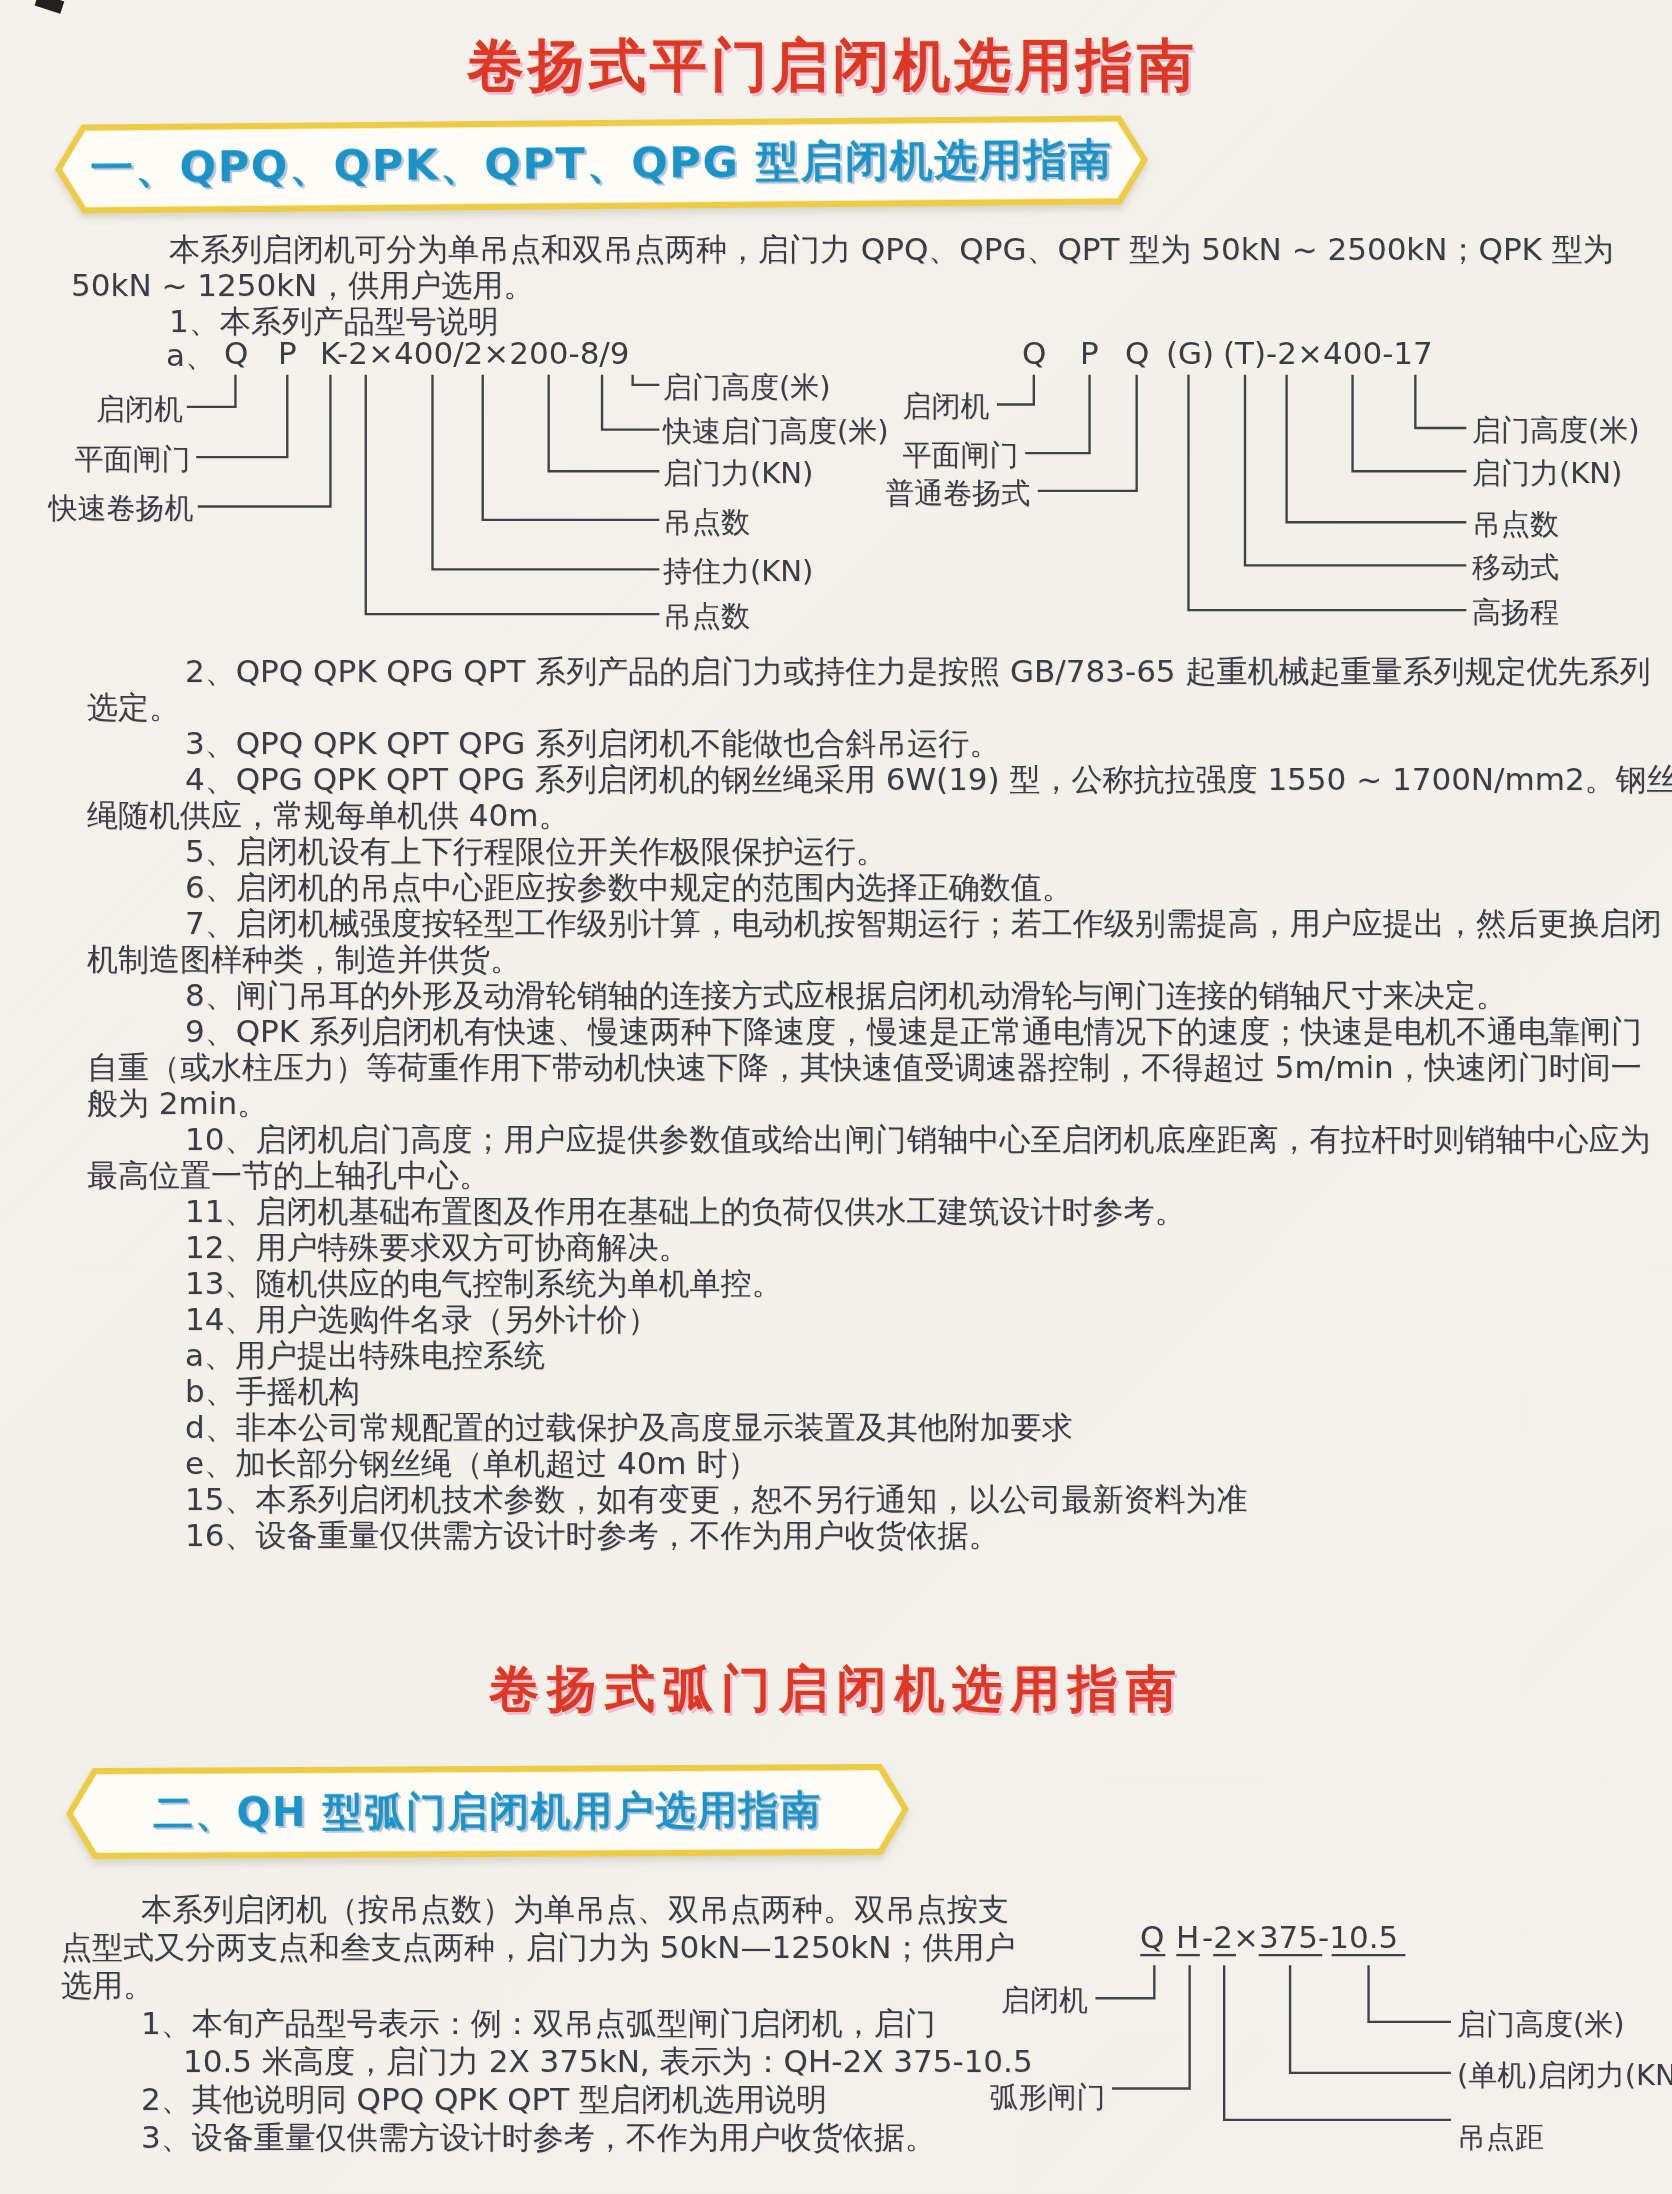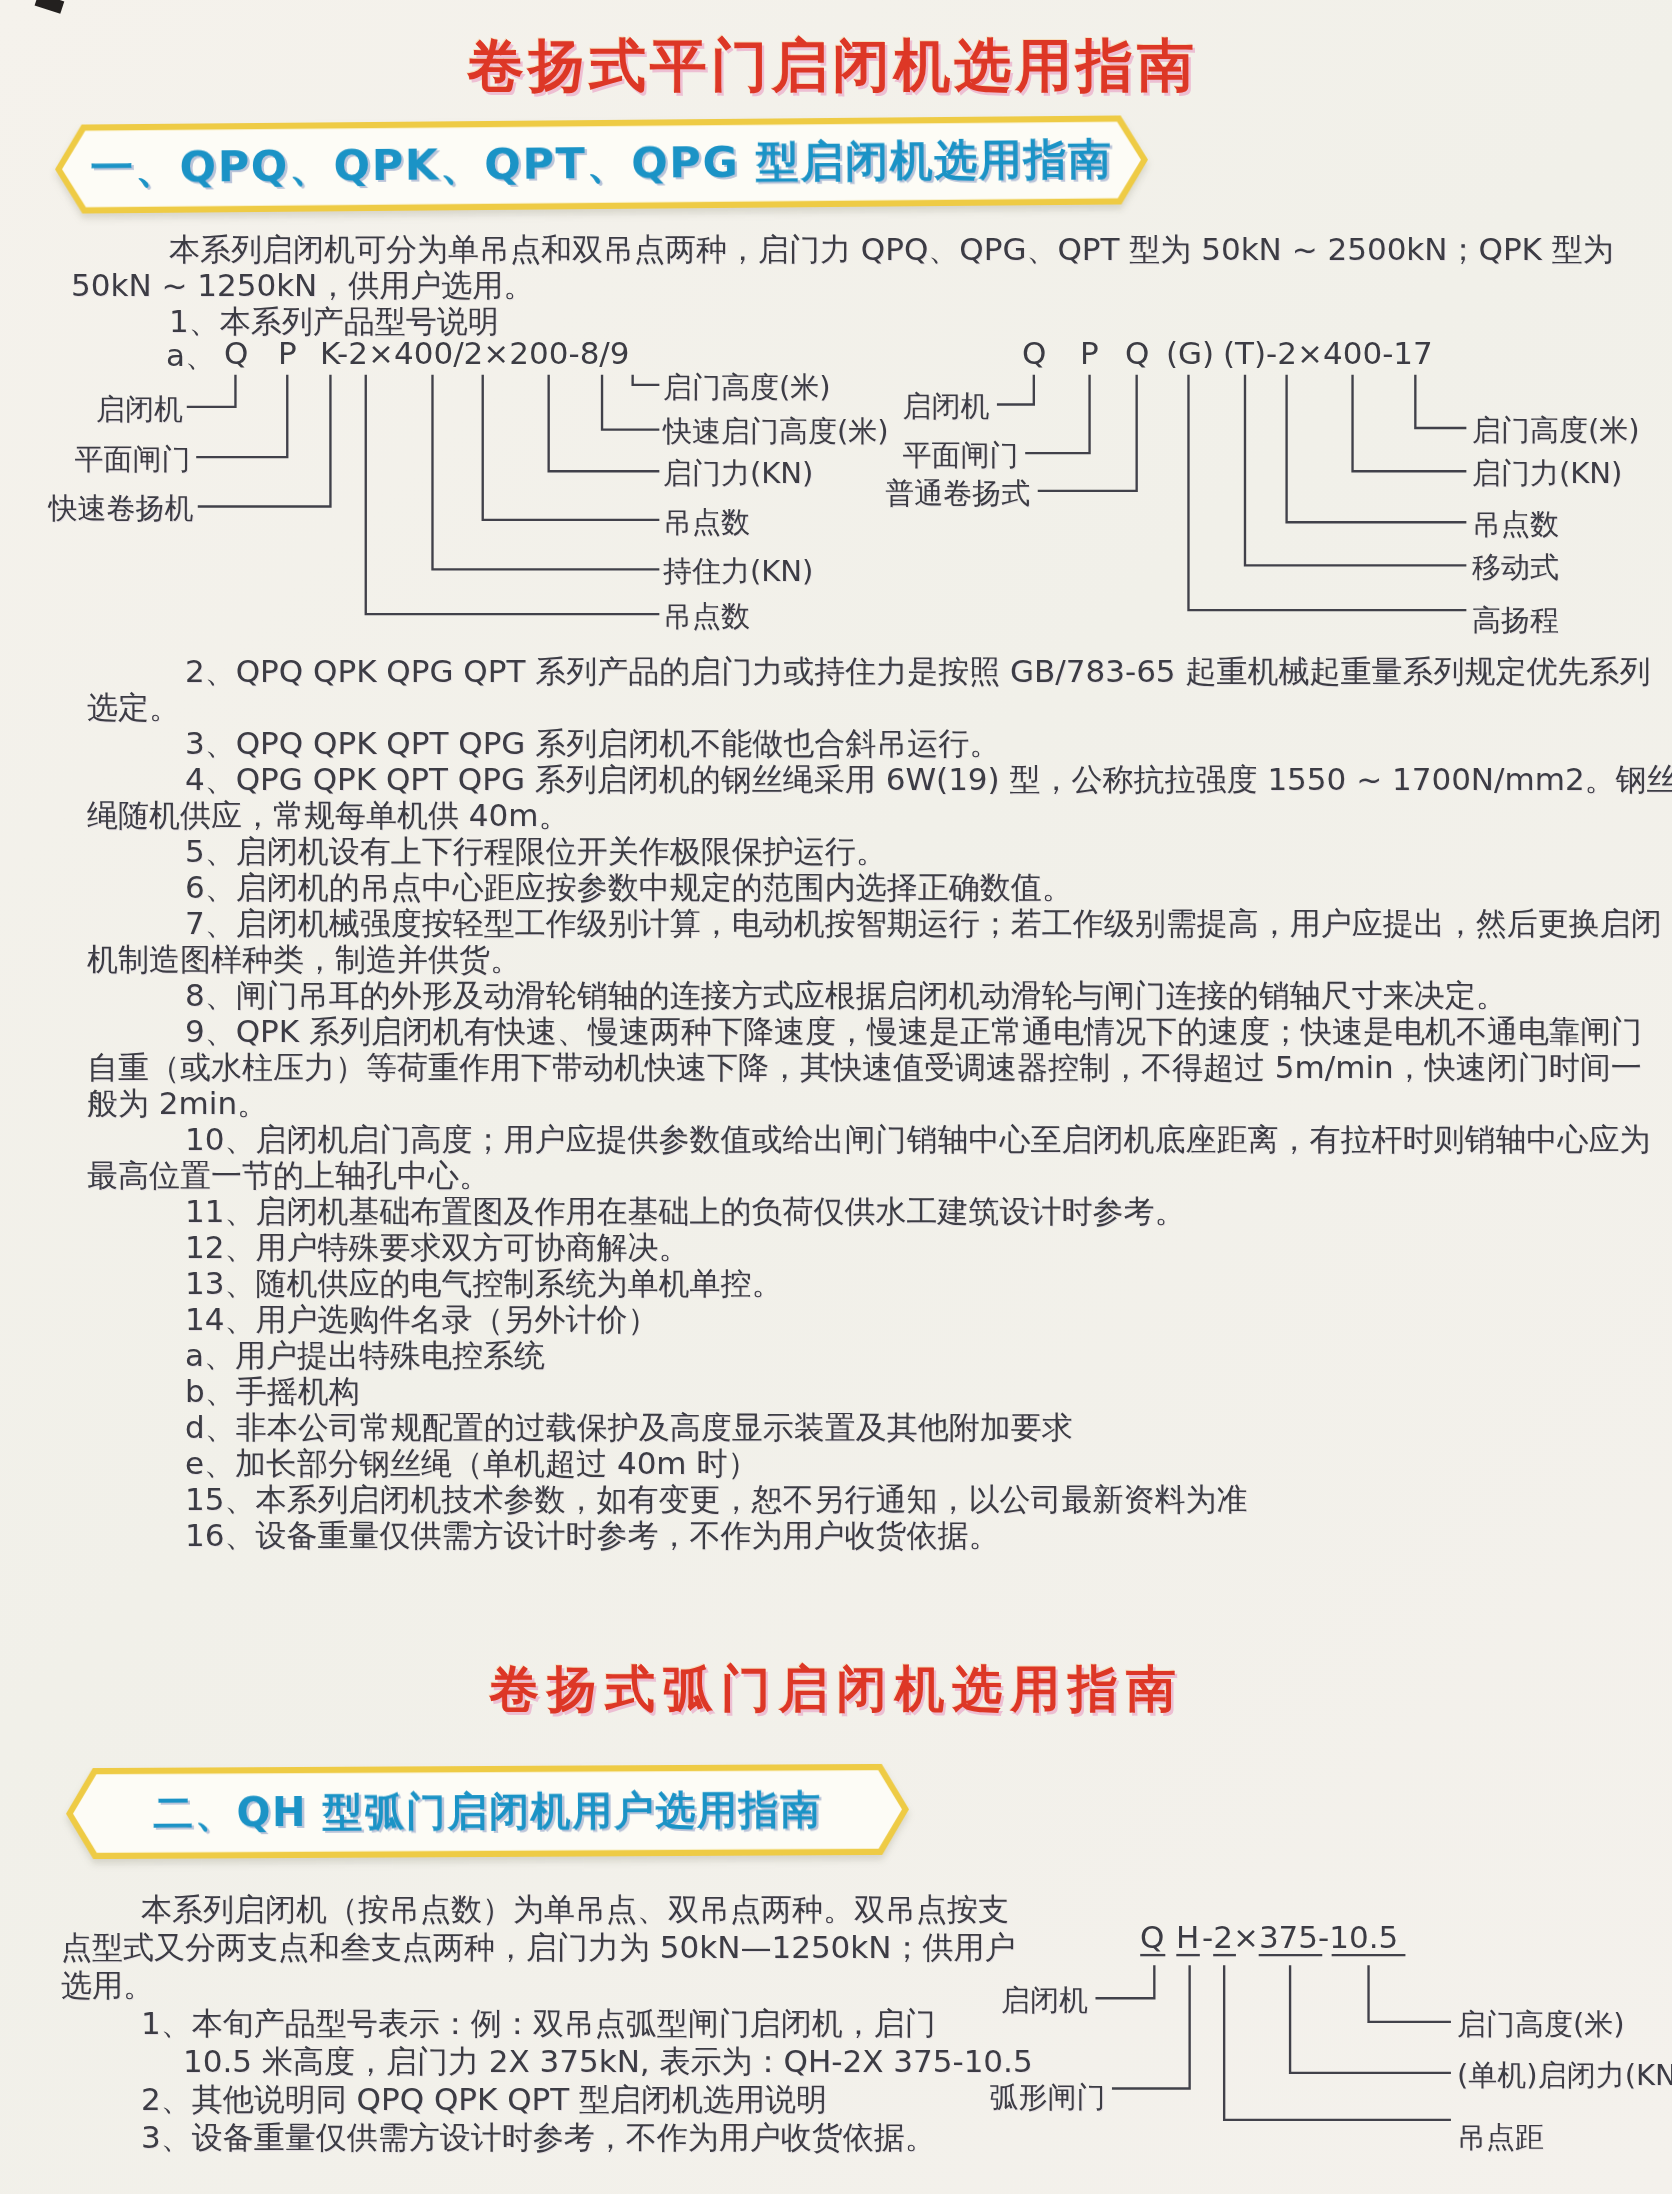--- a/index.html
+++ b/index.html
@@ -117,21 +117,21 @@
     <span class="code" style="left:246px;top:9.4px;">Q</span>
     <span class="code" style="left:287px;top:9.4px;">(G)</span>
     <span class="code" style="left:344px;top:9.4px;">(T)-2×400-17</span>
     <span class="dlab" style="left:23.6px;top:61px;">启闭机</span>
     <span class="dlab" style="left:23.6px;top:110px;">平面闸门</span>
     <span class="dlab" style="left:6.3px;top:148px;">普通卷扬式</span>
     <span class="dlab" style="left:593px;top:85px;">启门高度(米)</span>
     <span class="dlab" style="left:593px;top:128px;">启门力(KN)</span>
     <span class="dlab" style="left:593px;top:179px;">吊点数</span>
     <span class="dlab" style="left:593px;top:222px;">移动式</span>
-    <span class="dlab" style="left:593px;top:275px;">高扬程</span>
+    <span class="dlab" style="left:593px;top:267px;">高扬程</span>
   </div>
 
   <div class="textblock sec1b">
 
   <div class="line ind1">2、QPQ QPK QPG QPT 系列产品的启门力或持住力是按照 GB/783-65 起重机械起重量系列规定优先系列</div>
       <div class="line ind0">选定。</div>
       <div class="line ind1">3、QPQ QPK QPT QPG 系列启闭机不能做也合斜吊运行。</div>
       <div class="line ind1">4、QPG QPK  QPT  QPG 系列启闭机的钢丝绳采用 6W(19) 型，公称抗拉强度 1550 ~ 1700N/mm2。钢丝</div>
       <div class="line ind0">绳随机供应，常规每单机供 40m。</div>
       <div class="line ind1">5、启闭机设有上下行程限位开关作极限保护运行。</div>

